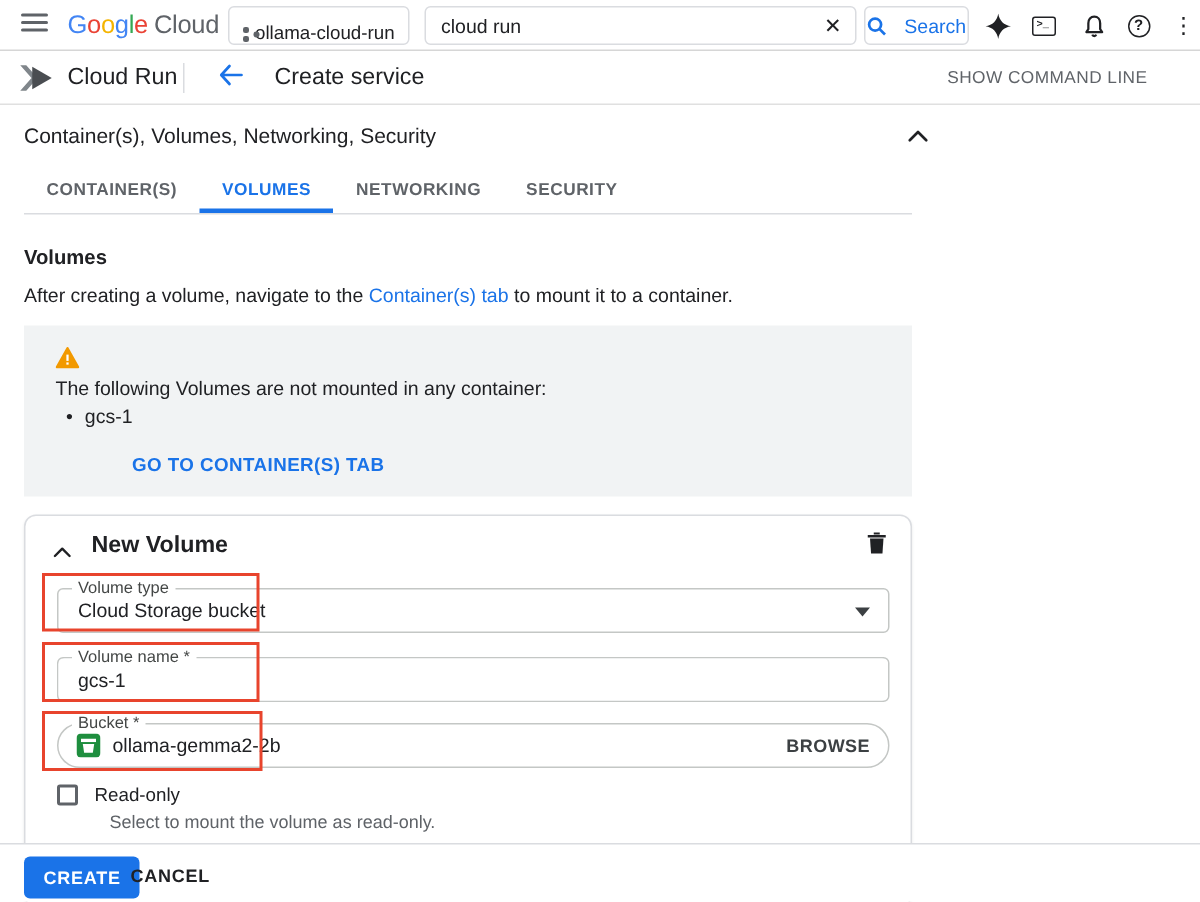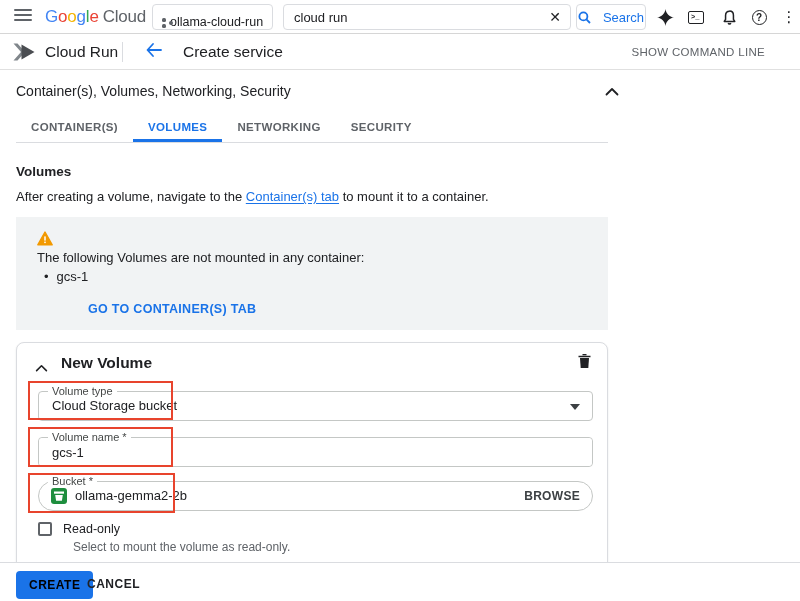--- a/index.html
+++ b/index.html
@@ -43,21 +43,21 @@
   .section-head { position:relative; width:608px; margin:12px 0 0 16px; }
   .section-title { font-size:14px; font-weight:normal; color:#202124; }
   .collapse-ico { position:absolute; right:5px; top:0; cursor:pointer; }
 
   .tabs { display:flex; width:592px; margin:14px 0 0 16px; border-bottom:1px solid #dadce0; }
   .tab { font-size:11.5px; font-weight:bold; letter-spacing:0.35px; color:#5f6368; padding:0 15px; height:28px; line-height:26px; cursor:pointer; }
   .tab.active { color:#1a73e8; border-bottom:3px solid #1a73e8; }
 
   .vol-heading { margin:21px 0 0 16px; font-size:13.5px; font-weight:bold; color:#202124; }
   .vol-desc { margin:10px 0 0 16px; font-size:13px; color:#202124; }
-  .vol-desc a { color:#1a73e8; text-decoration:underline; text-underline-offset:2px; cursor:pointer;text-align:center; }
+  .vol-desc a { color:#1a73e8; text-underline-offset:2px; cursor:pointer;text-align:center; }
 
   
   .warn { position:relative; width:592px; margin:13px 0 0 16px; background:#f1f3f4; padding:13px 20px 14px 21px; }
   .warn-row { display:flex;flex-direction:column; }
   .warn-icon { flex:0 0 16px; margin:1px 14px 0 0; }
   .warn-msg { font-size:13px; color:#202124; }
   .warn-list { margin:4px 0 0 7px; font-size:13px; color:#202124; list-style:none; }
   .warn-list li::before { content:"•"; margin-right:8px; color:#202124; }
   .warn-action { margin:18px 0 0 51px; font-size:12.5px; font-weight:bold; letter-spacing:0.3px; color:#1a73e8; cursor:pointer; }
 
@@ -85,21 +85,21 @@
   .cb-helper { position:absolute; left:56px; top:197px; font-size:12px; color:#5f6368; }
   .done-btn { position:absolute; right:16px; top:234px; font-size:12.5px; font-weight:bold; letter-spacing:0.3px; color:#1a73e8; cursor:pointer; }
 
   .anno { position:absolute; border:2px solid #e8442d; pointer-events:none; }
   .anno-1 { left:11px; top:38px;  width:145px; height:39px; }
   .anno-2 { left:11px; top:84px;  width:145px; height:40px; }
   .anno-3 { left:11px; top:130px; width:147px; height:40px; }
 
   
   .footer { position:absolute; left:0; top:562px; width:800px; height:39px; background:#fff; border-top:1px solid #dadce0; }
-  .create-btn { position:absolute; left:16px; top:8px; background:#1a73e8; color:#000000; border:none; border-radius:4px; font-size:12px; font-weight:bold; letter-spacing:0.5px; padding:7px 13px; cursor:pointer; font-family:inherit; }
+  .create-btn { position:absolute; left:16px; top:8px; background:#1a73e8; color:#ffffff; border:none; border-radius:4px; font-size:12px; font-weight:bold; letter-spacing:0.5px; padding:7px 13px; cursor:pointer; font-family:inherit; }
   .cancel-btn { position:absolute; left:87px; top:14px; font-size:12px; font-weight:bold; letter-spacing:0.5px; color:#202124; cursor:pointer; }
 </style>
 </head>
 <body>
 
 <div class="page">
 
   <div class="topbar">
     <div class="hamburger">
         <span></span>

